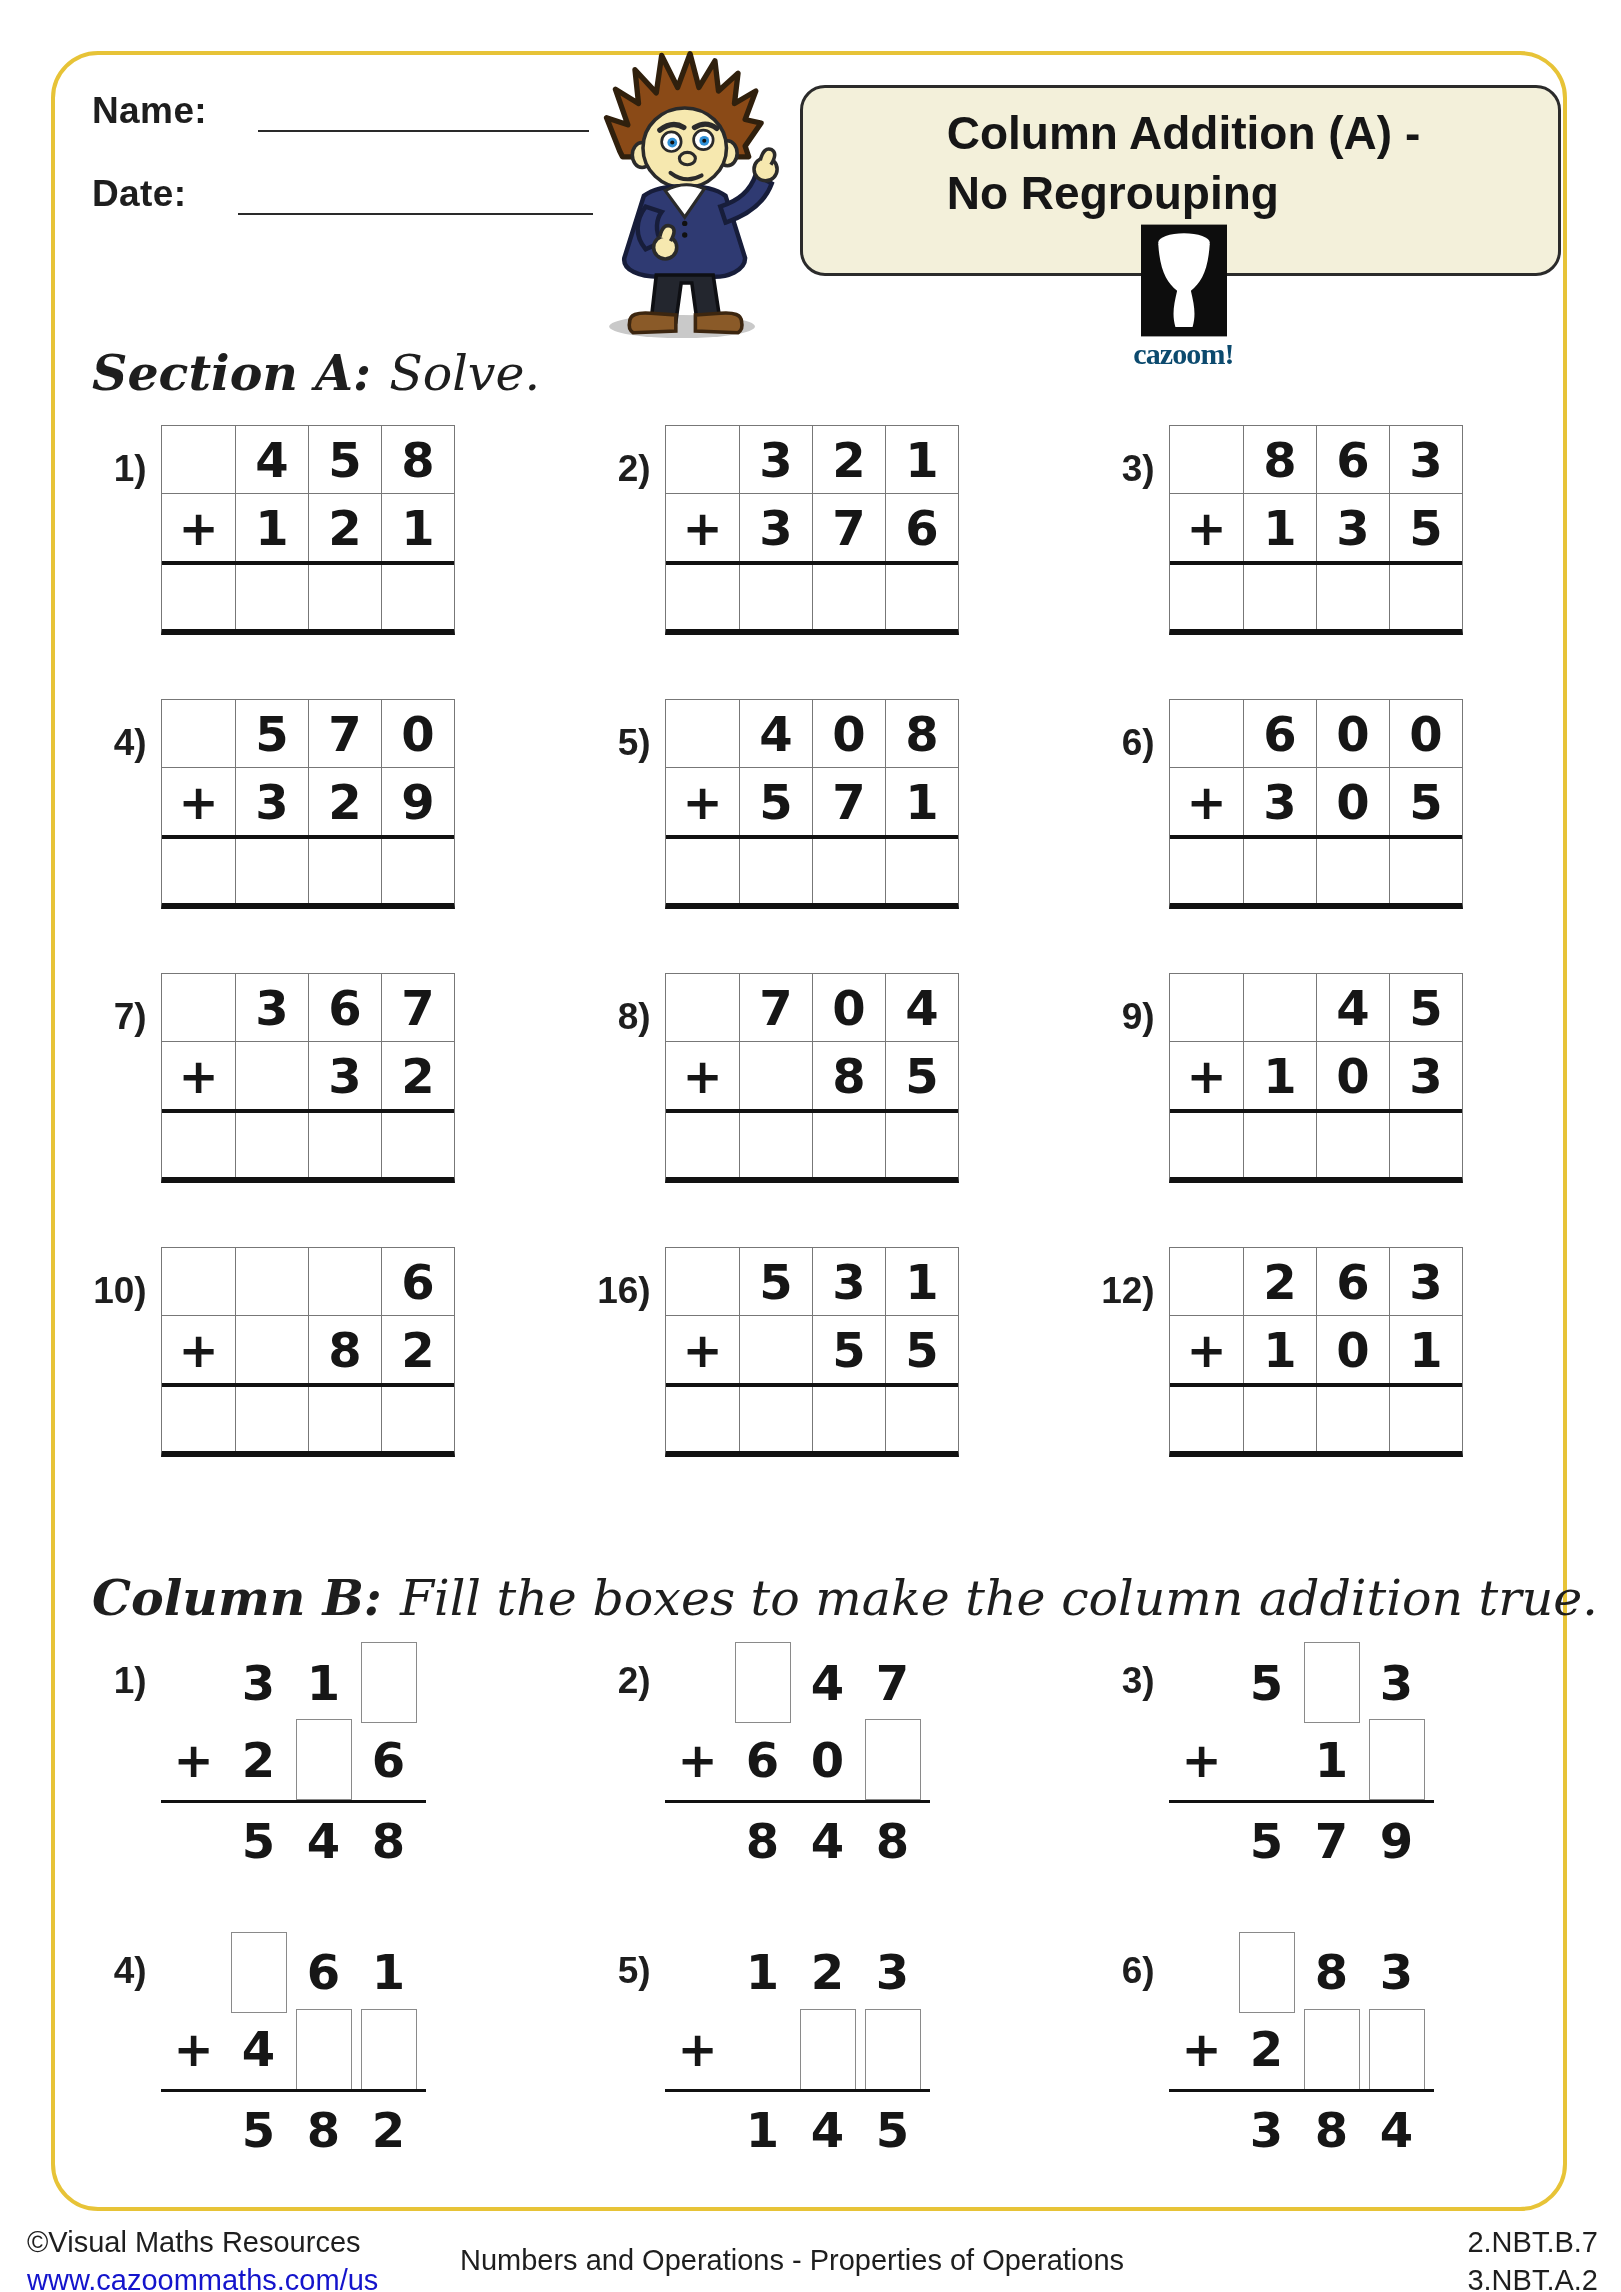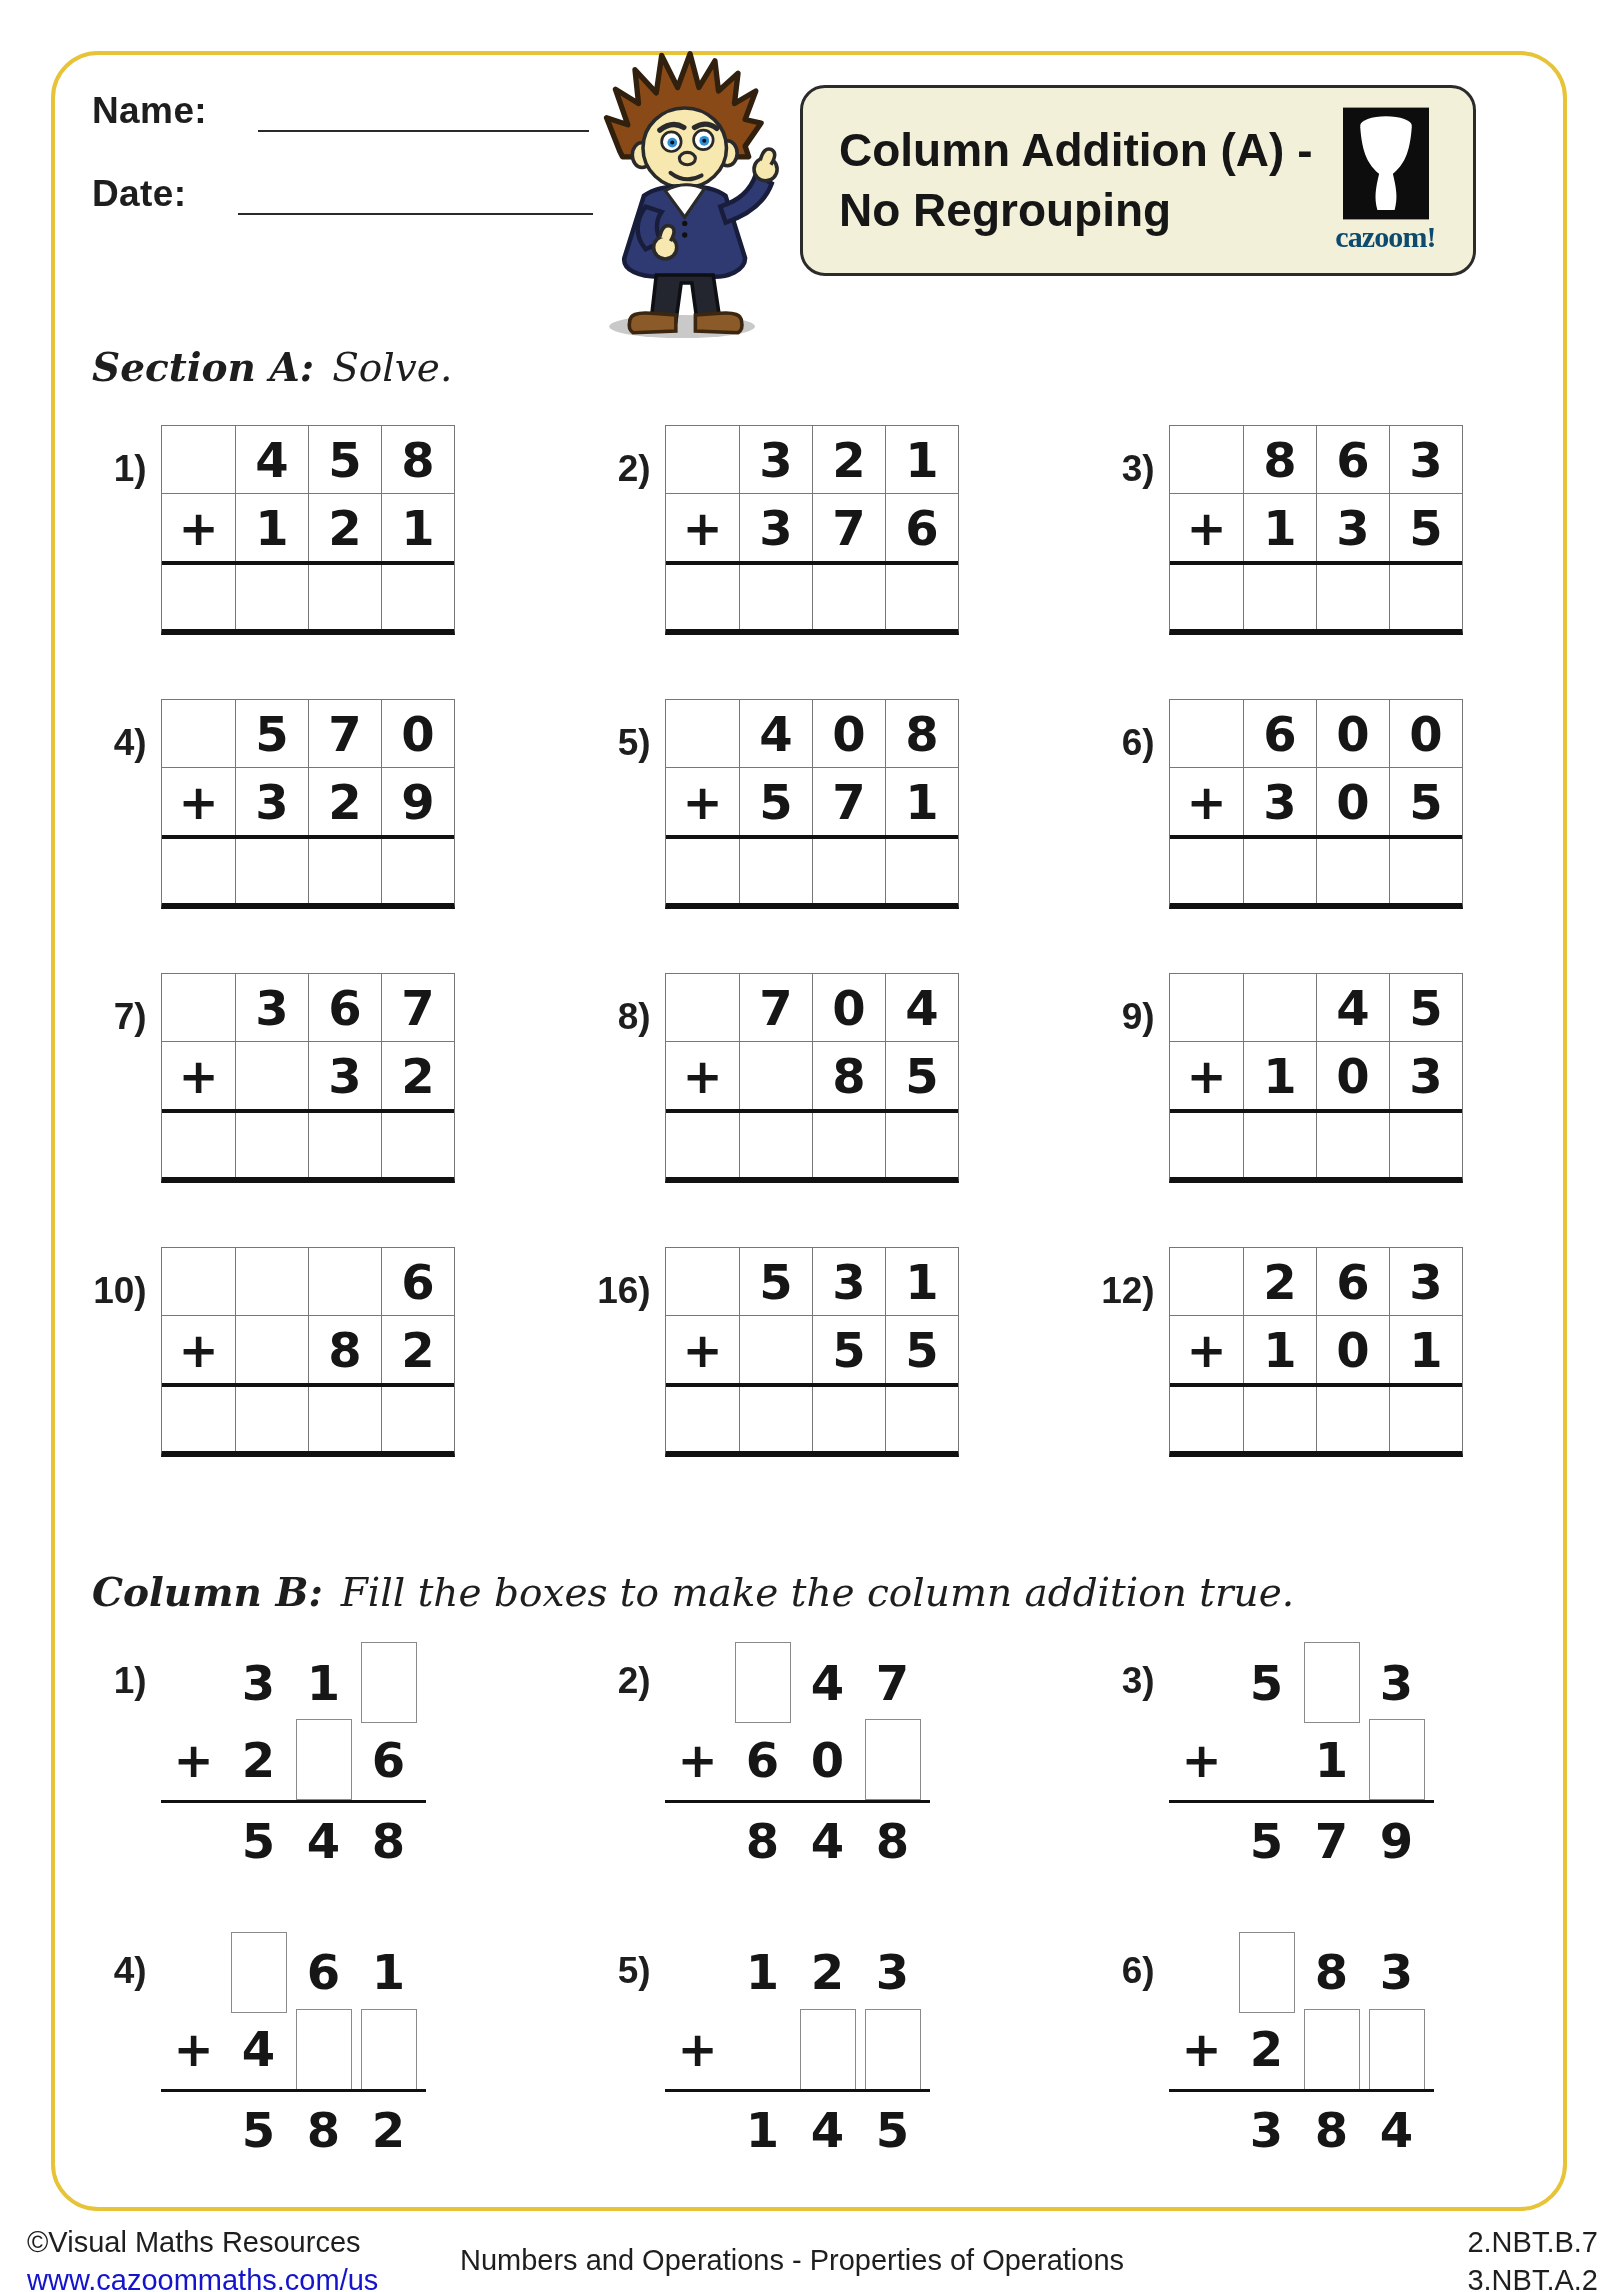--- a/index.html
+++ b/index.html
@@ -23,30 +23,30 @@
   .fieldrow{position:absolute;left:92px;display:flex;align-items:flex-end;gap:37px;}
   .fieldrow.name{top:90px;}
   .fieldrow.date{top:149px;margin-top:24px;}
   .field-label{font-size:37px;font-weight:bold;letter-spacing:0.4px;}
   .wline{display:inline-block;border-bottom:2.7px solid #2a2a2a;height:41px;margin-left:14.3px;}
   .wline.name{width:331px;}
   .wline.date{width:355px;}
 
   .character{position:absolute;left:571px;top:47px;width:231px;height:296px;}
 
-  .title-box{position:absolute;left:800px;top:85px;width:676px;height:191px;
+  .title-box{position:absolute;left:800px;top:85px;width:761px;height:191px;
     background:var(--title-box-bg);border:3.6px solid var(--title-box-border);border-radius:25px;
-    display:flex;align-items:center;justify-content:space-between;padding:16px 30px 16px 36px;}
+    display:flex;align-items:center;justify-content:space-between;padding:16px 30px 16px 36px;flex-direction:column;}
   .title-lines{font-size:46px;font-weight:bold;line-height:1.3;color:#161616;}
   .logo{width:115px;text-align:center;flex:none;}
   .logo svg{display:block;margin:0 auto;}
   .logo-text{font-family:Liberation Serif, serif;font-weight:bold;font-size:30px;letter-spacing:-0.9px;margin-top:0.9px;color:#0c4a6e;}
 
   
-  .sec-head{position:absolute;left:92px;font-family:"DejaVu Serif",serif;font-size:39px;}
+  .sec-head{position:absolute;left:92px;font-family:"DejaVu Serif",serif;font-size:49px;}
   .sec-head.a{top:344px;}
   .sec-head.b{top:1569px;}
   .sec-title{font-weight:bold;font-style:italic;margin-right:18px;}
   .sec-instr{font-style:italic;}
 
   
   .problems-a{position:absolute;left:88px;top:425px;display:grid;
     grid-template-columns:504px 504px 504px;row-gap:64px;}
   .aprob{display:flex;align-items:flex-start;}
   .pnum{width:73px;text-align:right;padding-right:14.3px;font-size:37px;font-weight:bold;padding-top:23px;flex:none;}

